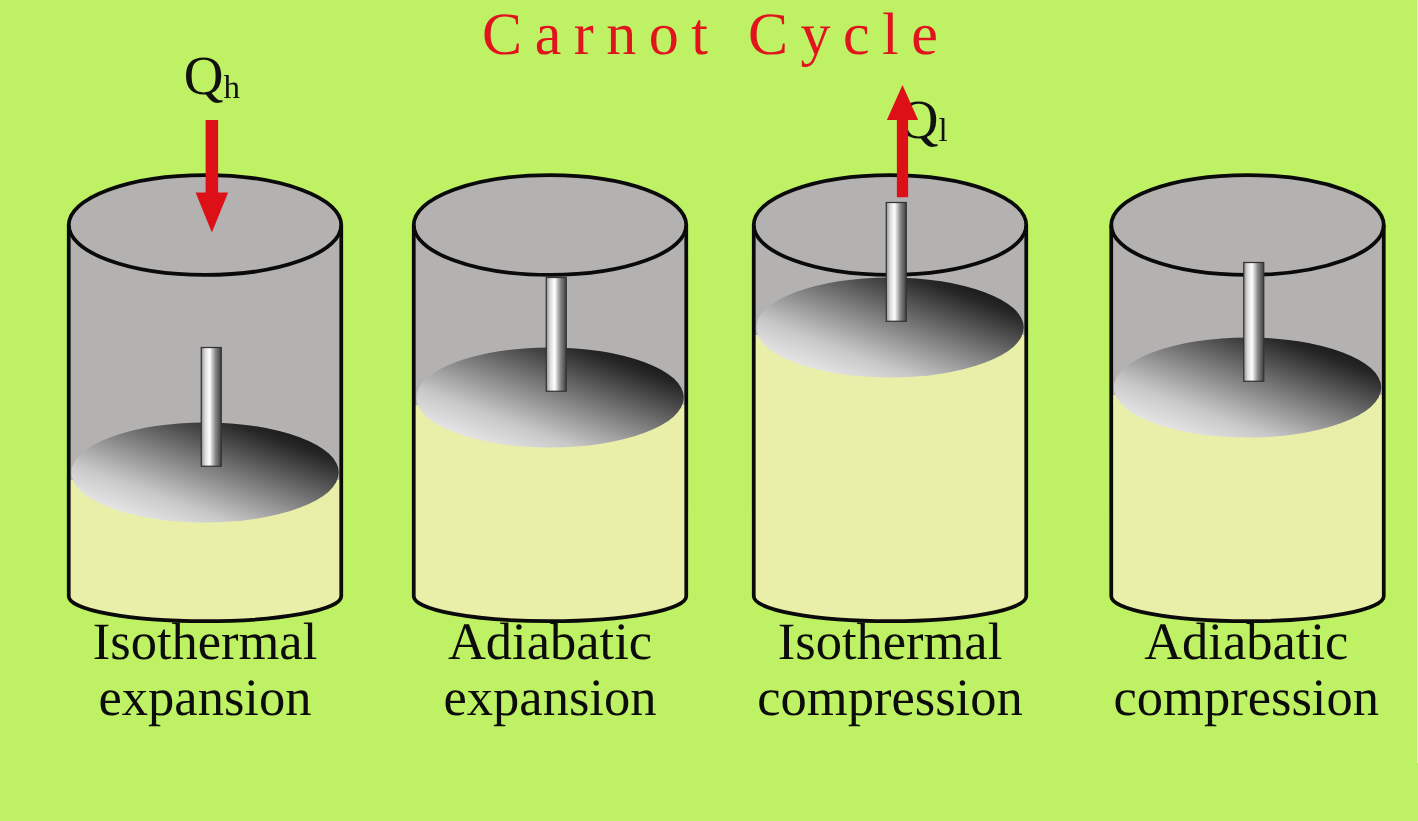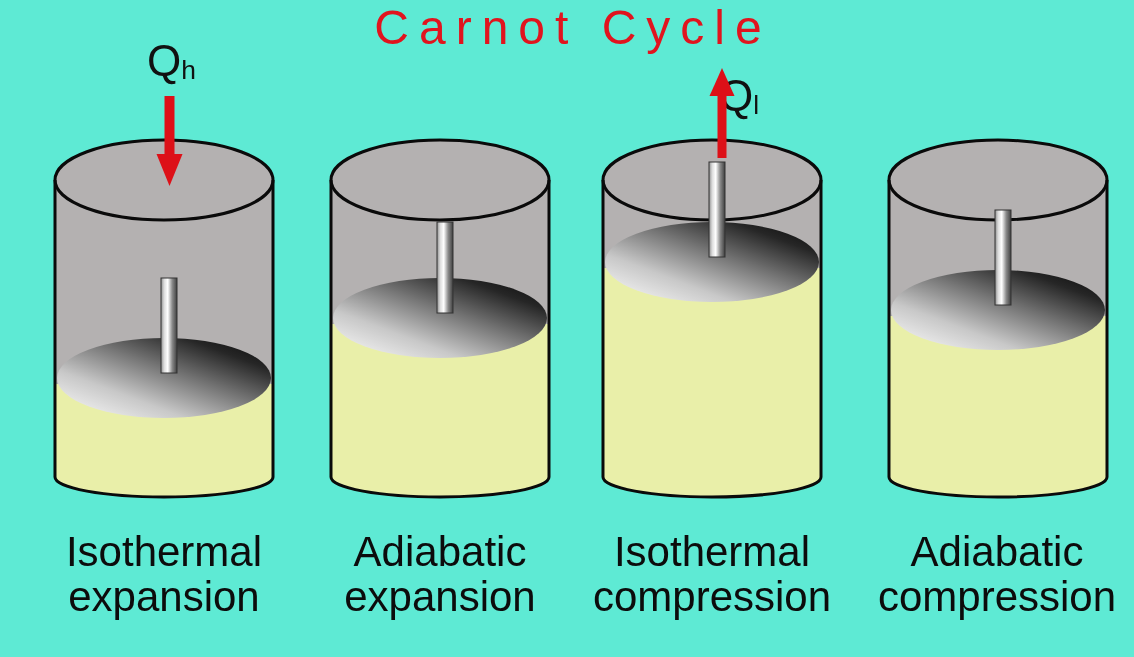--- a/index.html
+++ b/index.html
@@ -1,18 +1,18 @@
 <!DOCTYPE html>
 <html style="--title-red: #e1141e; --arrow-red: #dd1018; --cyl-gray: #b4b1b1; --gas-yellow: #e9efa9; --line: #0a0a0a;"><head>
 <meta charset="utf-8">
 <style>
   html,body{margin:0;padding:0;background:#ffffff;}
   .canvas{
-    position:relative;width:1134px;height:657px;background:#5eead4;
-    overflow:hidden;font-family:Liberation Sans, sans-serif;
+    position:relative;width:1134px;height:657px;background:#bef264;
+    overflow:hidden;font-family:Liberation Serif, serif;
   }
   .title{
     position:absolute;top:2px;left:0;right:0;text-align:center;
     transform:translateX(6px);
     font-size:48px;letter-spacing:10px;line-height:1.1;
     color:var(--title-red);
   }
   .heat-label{
     position:absolute;font-size:44px;line-height:1;color:#111;white-space:nowrap;
   }
@@ -20,21 +20,21 @@
     font-size:0.60em;position:relative;top:0.12em;vertical-align:baseline;
   }
   .arrow{position:absolute;z-index:3;}
   .arrow .red{fill:var(--arrow-red);}
   .cylinder{position:absolute;top:135px;z-index:1;}
   .cyl-body{fill:var(--cyl-gray);}
   .gas{fill:var(--gas-yellow);}
   .rim,.outline{fill:none;stroke:var(--line);stroke-width:3;}
   .rod{stroke:#333333;stroke-width:1;}
   .caption{
-    position:absolute;top:529px;width:280px;text-align:center;
+    position:absolute;top:492px;width:280px;text-align:center;
     font-size:42px;line-height:1.08;color:#0c0c0c;
   }
 </style>
 </head>
 <body>
 
 <div class="canvas">
 
   <svg width="0" height="0" style="position:absolute" aria-hidden="true">
     <defs>

